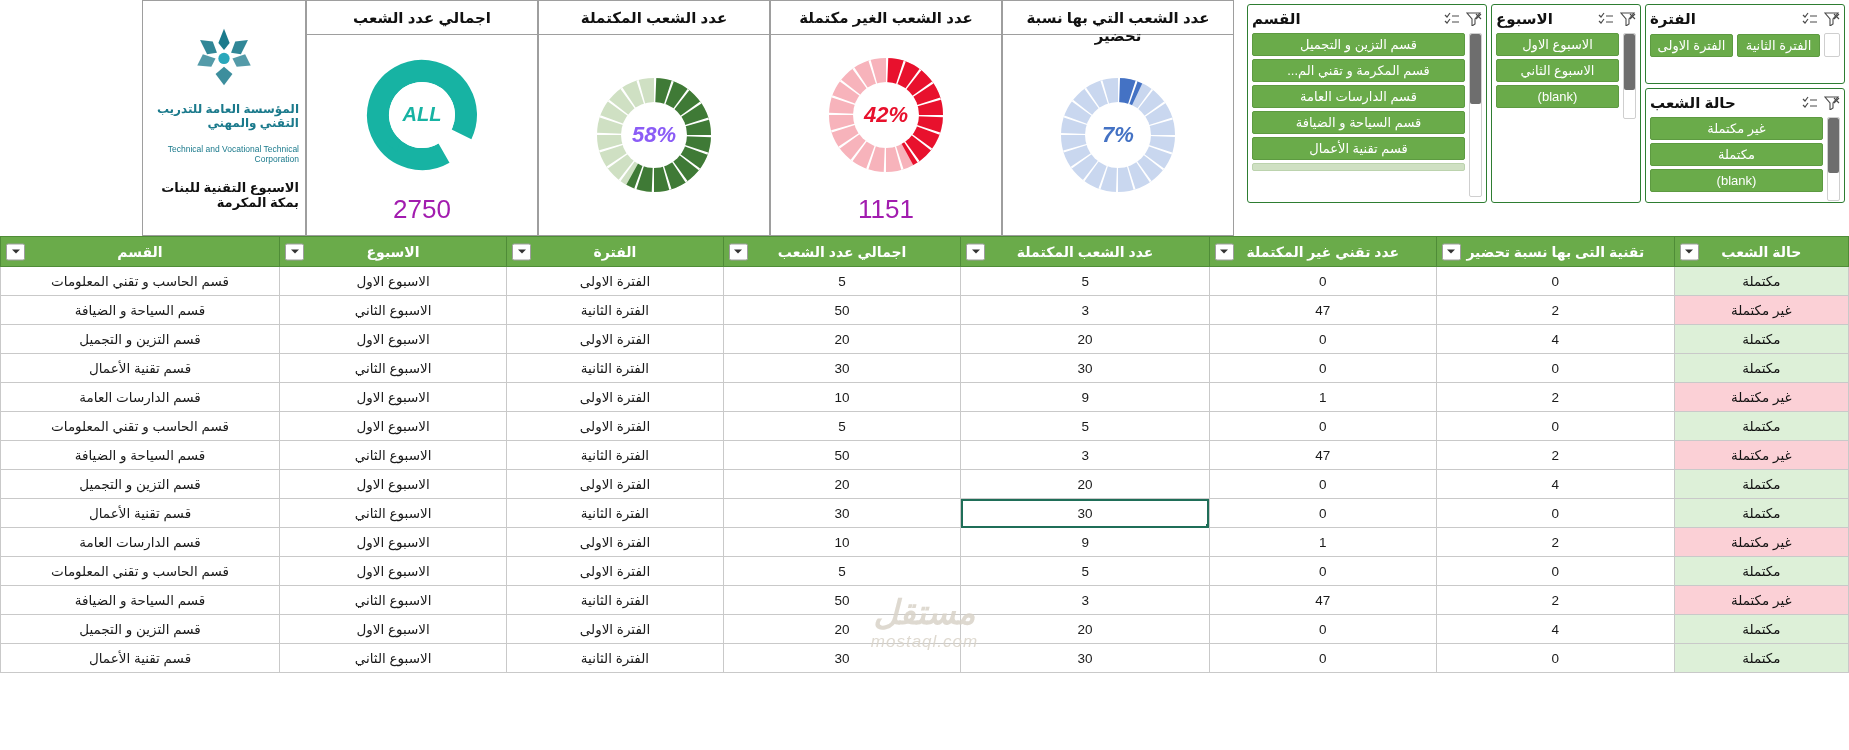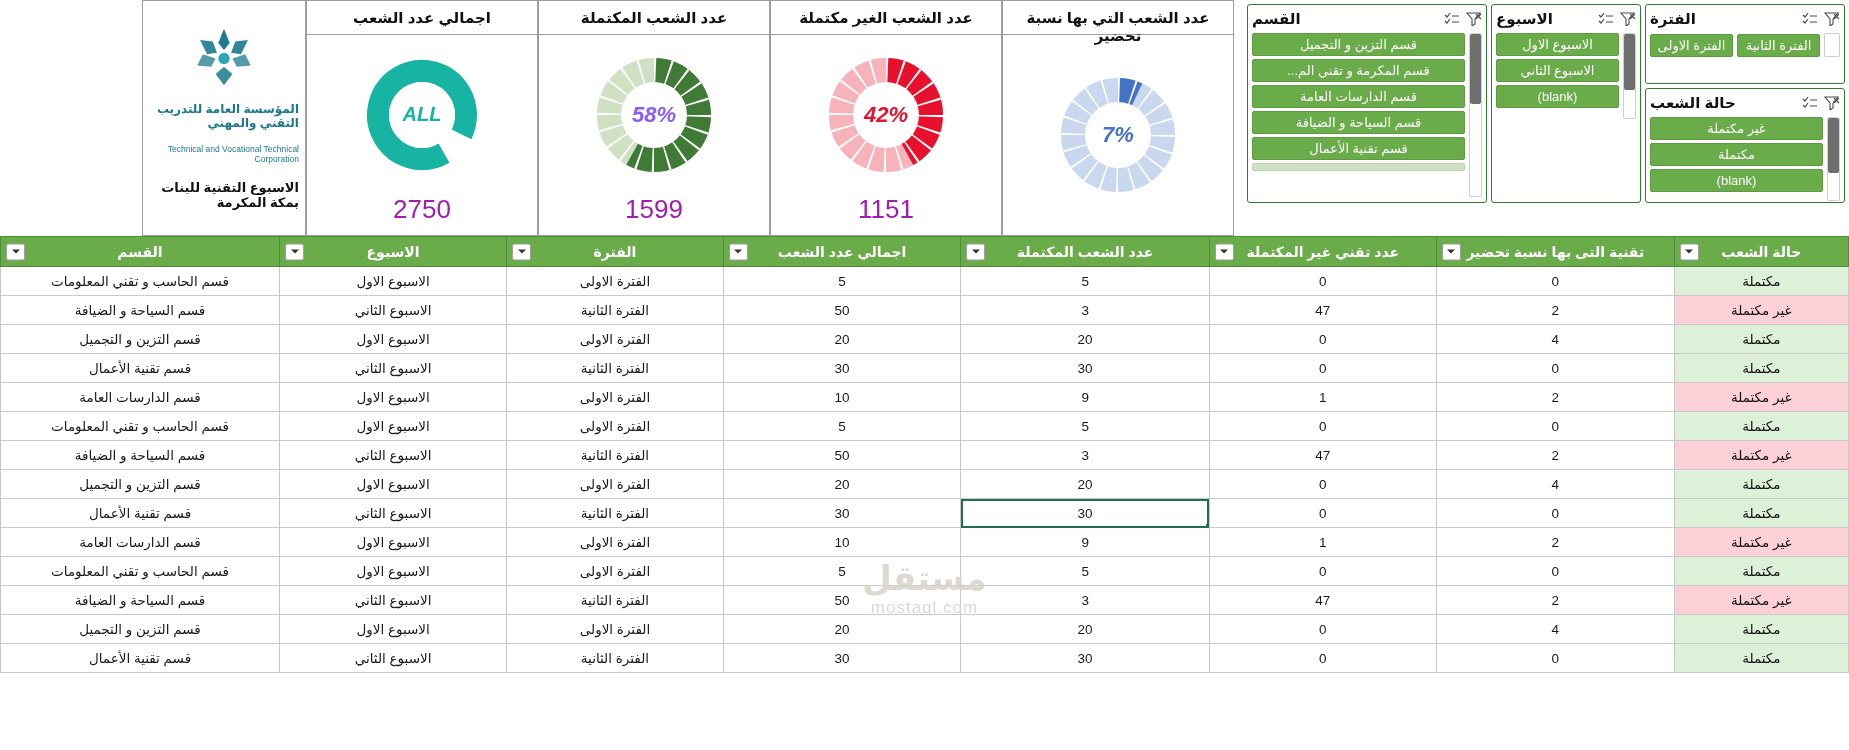--- a/index.html
+++ b/index.html
@@ -93,22 +93,22 @@
     display:flex;align-items:center;justify-content:center;
   }
   .fbtn:after{content:"";border-left:4px solid transparent;border-right:4px solid transparent;border-top:4px solid #333;display:block;}
   .st-done{background:#ddf0d8;color:#111;}
   .st-undone{background:#fbd0d6;color:#111;}
   .cell-sel{outline:2px solid #1f6e58;outline-offset:-2px;position:relative;}
   .cell-sel:after{
     content:"";position:absolute;right:-2px;bottom:-2px;width:5px;height:5px;background:#1f6e58;
   }
   .wm{
-    position:absolute;left:50%;top:558px;transform:translateX(-50%);
-    text-align:center;color:#d9d3c8;pointer-events:none;user-select:none;z-index:5;opacity:.85;
+    position:absolute;left:50%;top:592px;transform:translateX(-50%);
+    text-align:center;color:#d9d3c8;pointer-events:none;user-select:none;z-index:5;opacity:.85;font-style:italic;
   }
   .wm .w1{font-size:34px;font-weight:bold;letter-spacing:1px;}
   .wm .w2{font-size:17px;letter-spacing:1px;}
 </style>
 </head>
 <body>
 
 <div class="app">
 
   <div class="top">
@@ -275,21 +275,20 @@
       <div class="kpi-body">
         <div class="donut">
           <svg width="118" height="118" viewBox="0 0 118 118">
             <circle cx="59" cy="59" r="44" fill="none" stroke="#cfe0c3" stroke-width="26"></circle>
             <circle cx="59" cy="59" r="44" fill="none" stroke="#3f7a36" stroke-width="26" stroke-dasharray="160.3 116.1" transform="rotate(-90 59 59)"></circle>
             <circle cx="59" cy="59" r="44" fill="none" stroke="#ffffff" stroke-width="26" stroke-dasharray="1.8 12" transform="rotate(-90 59 59)"></circle>
           </svg>
           <div class="hole" style="color:#8b5cf6;">58%</div>
         </div>
       </div>
-      <div class="kpi-total">1599</div>
     </div>
 
     <div class="kpi" style="width:232px;">
       <div class="kpi-title">اجمالي عدد الشعب</div>
       <div class="kpi-body">
         <div class="donut">
           <svg width="118" height="118" viewBox="0 0 118 118">
             <circle cx="59" cy="59" r="44" fill="none" stroke="#17b3a3" stroke-width="22" stroke-dasharray="250 27.4" transform="rotate(60 59 59)" stroke-linecap="butt"></circle>
             <path d="M34 96 L22 86 L38 80 Z" fill="#17b3a3"></path>
           </svg>

